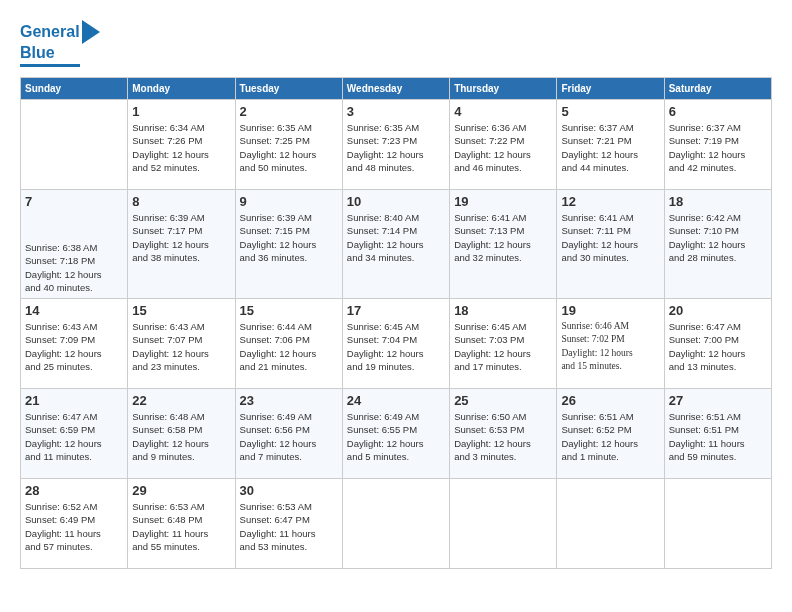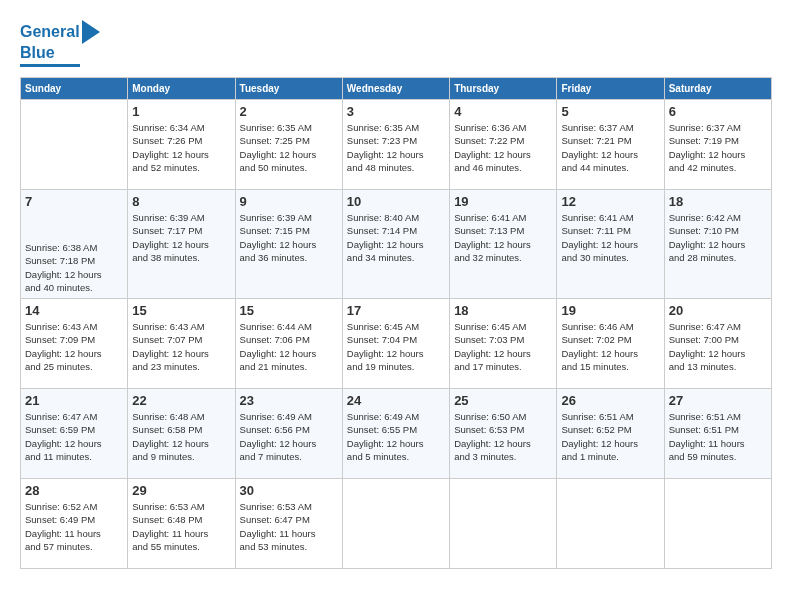--- a/index.html
+++ b/index.html
@@ -258,21 +258,21 @@
         </td>
         <td>
           <div class="day-number">18</div>
           <div class="day-info" style="white-space: pre-line;">Sunrise: 6:45 AM
 Sunset: 7:03 PM
 Daylight: 12 hours
 and 17 minutes.</div>
         </td>
         <td>
           <div class="day-number">19</div>
-          <div class="day-info" style="white-space: pre-line;">Sunrise: 6:46 AM
+          <div class="day-info" style="white-space: pre-line; font-family: Liberation Serif, serif;">Sunrise: 6:46 AM
 Sunset: 7:02 PM
 Daylight: 12 hours
 and 15 minutes.</div>
         </td>
         <td>
           <div class="day-number">20</div>
           <div class="day-info" style="white-space: pre-line;">Sunrise: 6:47 AM
 Sunset: 7:00 PM
 Daylight: 12 hours
 and 13 minutes.</div>

